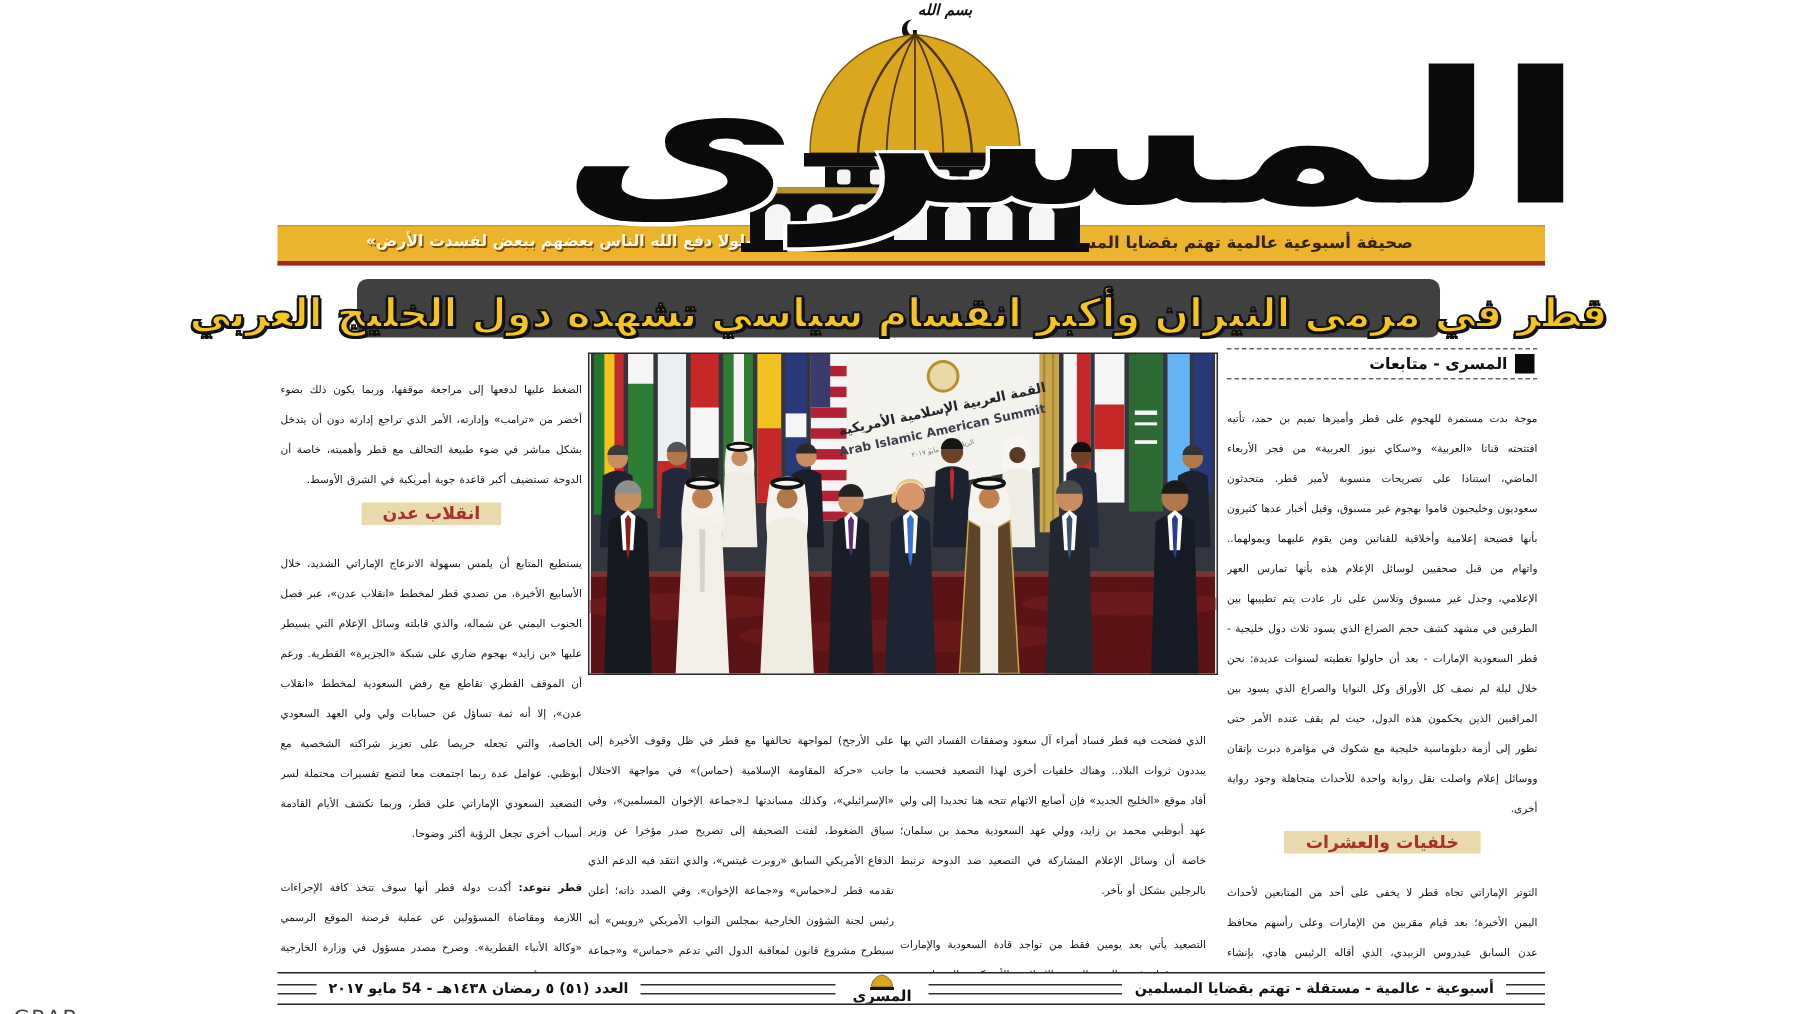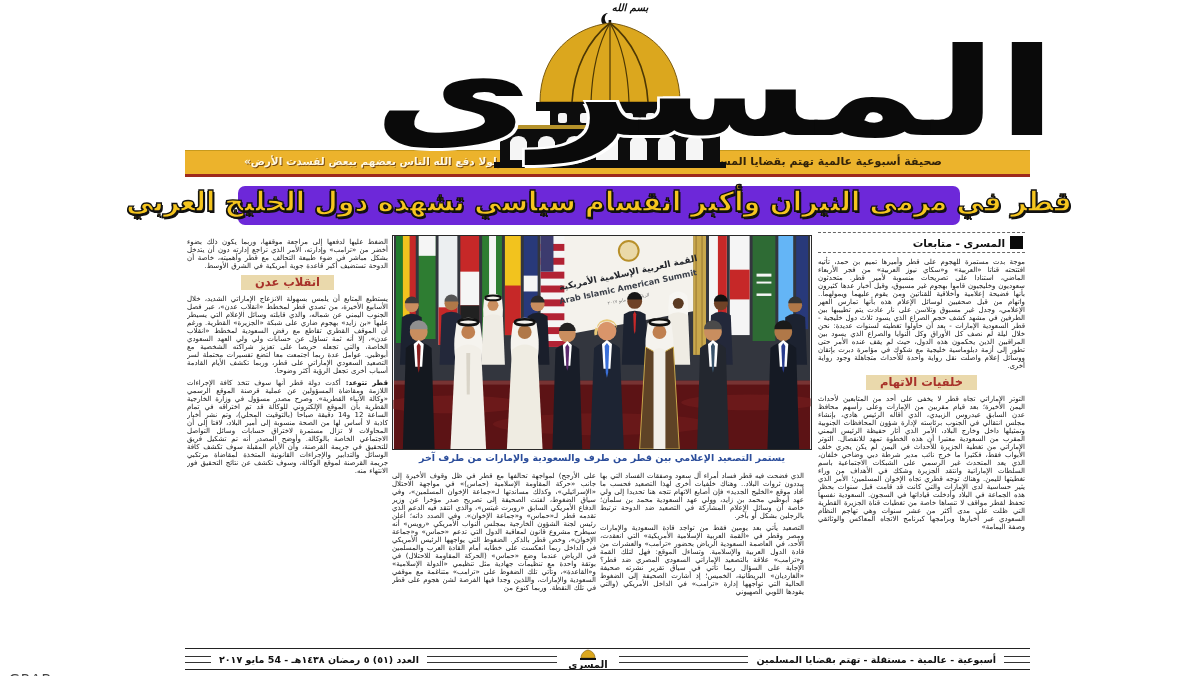--- a/index.html
+++ b/index.html
@@ -15,27 +15,27 @@
   .banner .tagline{position:absolute;right:88px;top:4px;font-size:11px;font-weight:bold;
                    color:#33230a;direction:rtl;}
   .banner .verse{position:absolute;left:42px;top:4px;width:300px;text-align:center;font-size:10.5px;
                  font-weight:bold;color:#fff8e2;direction:rtl;text-shadow:1px 1px 0 #7a4a10;}
   .dome-svg{position:absolute;left:470px;top:10px;z-index:2;}
   .logo-callig{position:absolute;left:420px;top:24px;width:590px;height:160px;z-index:3;
                text-align:center;direction:rtl;font-size:122px;line-height:138px;font-weight:bold;
                color:#0a0a0a;transform:scaleX(1.42);transform-origin:center;
                text-shadow:2px 2px 0 #fff,-2px 2px 0 #fff,2px -2px 0 #fff,-2px -2px 0 #fff,0 3px 0 #fff;}
   
-  .headline-strip{position:absolute;left:238px;top:186px;width:722px;height:39px;background:#6d28d9;
-                  border-radius:7px;display:flex;align-items:flex-start;justify-content:center;z-index:4;}
+  .headline-strip{position:absolute;left:238px;top:186px;width:722px;height:39px;background:#404040;
+                  border-radius:7px;display:flex;align-items:flex-end;justify-content:center;z-index:4;}
   .headline-strip span{direction:rtl;font-size:27px;font-weight:900;color:#f5c51e;white-space:nowrap;
                   -webkit-text-stroke:1.3px #111;text-shadow:1.5px 1.5px 0 #111,-1px 1px 0 #111;}
   
   .col{position:absolute;overflow:hidden;direction:rtl;}
-  .body-txt{font-size:7px;line-height:8px;text-align:justify;color:#141414;margin:4px 0 3px 0;word-spacing:.6px;}
+  .body-txt{font-size:7px;line-height:20px;text-align:justify;color:#141414;margin:16px 0 3px 0;word-spacing:.6px;}
   .lead{font-weight:bold;}
   .kicker{border-top:1px dashed #666;border-bottom:1px dashed #666;padding:3px 2px;display:flex;
           align-items:center;gap:5px;margin-bottom:5px;text-align:right;}
   .kicker .sq{width:13px;height:13px;background:#0a0a0a;flex:0 0 auto;}
   .kicker .ktxt{font-size:10.5px;font-weight:bold;color:#111;letter-spacing:.5px;}
   .subhead{display:table;margin:5px auto 5px auto;background:#ead9ac;color:#a8322a;font-weight:bold;
            font-size:11.5px;padding:0 14px;line-height:15px;}
   
   .photo{position:absolute;left:392px;top:235px;width:420px;height:215px;border:1px solid #2a2a2a;box-sizing:border-box;}
   .caption{position:absolute;left:392px;top:452px;width:420px;text-align:center;direction:rtl;
@@ -95,21 +95,21 @@
   <div class="headline-strip">
     <span>قطر في مرمى النيران وأكبر انقسام سياسي تشهده دول الخليج العربي</span>
   </div>
 
   <div class="col" style="left:818px;top:232px;width:207px;height:416px;">
     <div class="kicker">
       <span class="sq"></span>
       <span class="ktxt">المسرى - متابعات</span>
     </div>
     <p class="body-txt">موجة بدت مستمرة للهجوم على قطر وأميرها تميم بن حمد، تأتيه افتتحته قناتا «العربية» و«سكاي نيوز العربية» من فجر الأربعاء الماضي، استنادا على تصريحات منسوبة لأمير قطر. متحدثون سعوديون وخليجيون قاموا بهجوم غير مسبوق، وقيل أخبار عدها كثيرون بأنها فضيحة إعلامية وأخلاقية للقناتين ومن يقوم عليهما ويمولهما.. واتهام من قبل صحفيين لوسائل الإعلام هذه بأنها تمارس العهر الإعلامي، وجدل غير مسبوق وتلاسن على نار عادت يتم تطييبها بين الطرفين في مشهد كشف حجم الصراع الذي يسود ثلاث دول خليجية - قطر السعودية الإمارات - بعد أن حاولوا تغطيته لسنوات عديدة: نحن خلال ليلة لم نصف كل الأوراق وكل النوايا والصراع الذي يسود بين المراقبين الذين يحكمون هذه الدول، حيث لم يقف عنده الأمر حتى تطور إلى أزمة دبلوماسية خليجية مع شكوك في مؤامرة دبرت بإتقان ووسائل إعلام واصلت نقل رواية واحدة للأحداث متجاهلة وجود رواية أخرى.</p>
-    <div class="subhead">خلفيات الاتهام</div>
+    <div class="subhead">خلفيات والعشرات</div>
     <p class="body-txt">التوتر الإماراتي تجاه قطر لا يخفى على أحد من المتابعين لأحداث اليمن الأخيرة؛ بعد قيام مقربين من الإمارات وعلى رأسهم محافظ عدن السابق عيدروس الزبيدي، الذي أقاله الرئيس هادي، بإنشاء مجلس انتقالي في الجنوب برئاسته لإدارة شؤون المحافظات الجنوبية وتمثيلها داخل وخارج البلاد، الأمر الذي أثار حفيظة الرئيس اليمني المقرب من السعودية معتبرا أن هذه الخطوة تمهد للانفصال. التوتر الإماراتي من تغطية الجزيرة للأحداث في اليمن لم يكن يجري خلف الأبواب فقط، فكثيرا ما خرج نائب مدير شرطة دبي وضاحي خلفان، الذي يعد المتحدث غير الرسمي على الشبكات الاجتماعية باسم السلطات الإماراتية وانتقد الجزيرة وشكك في الأهداف من وراء تغطيتها لليمن. وهناك توجه قطري تجاه الإخوان المسلمين؛ الأمر الذي يثير حساسية لدى الإمارات والتي كانت قد قامت قبل سنوات بحظر هذه الجماعة في البلاد وأدخلت قياداتها في السجون. السعودية نفسها تحفظ لقطر مواقف لا تنساها خاصة من تغطيات قناة الجزيرة القطرية التي ظلت على مدى أكثر من عشر سنوات وهي تهاجم النظام السعودي عبر أخبارها وبرامجها كبرنامج الاتجاه المعاكس والوثائقي وصفة اليمامة»</p>
   </div>
 
   <svg class="photo" viewBox="0 0 420 215">
     <rect width="420" height="215" fill="#33363e"></rect>
 
     <g>
       <rect x="2" y="0" width="7" height="108" fill="#1f7a2d"></rect>
         <rect x="9" y="0" width="7" height="108" fill="#f2c31e"></rect>
         <rect x="16" y="0" width="6" height="108" fill="#c62828"></rect>
@@ -269,21 +269,20 @@
       <g transform="translate(393,0)">
           <circle cx="0" cy="97" r="9" fill="#b07848"></circle>
           <path d="M-9,94 a9,9 0 0 1 18,0" fill="#1a1a1a"></path>
           <path d="M-16,215 L-13,113 Q0,102 13,113 L16,215 Z" fill="#151a24"></path>
           <path d="M-5,109 L0,105 L5,109 L3.5,132 L-3.5,132 Z" fill="#fff"></path>
           <path d="M0,108 L2,111 L1,134 L0,138 L-1,134 L-2,111 Z" fill="#2a3d8f"></path>
         </g>
     </g>
   </svg>
 
-  <div class="caption">يستمر التصعيد الإعلامي بين قطر من طرف والسعودية والإمارات من طرف آخر</div>
 
   <div class="col" style="left:600px;top:468px;width:204px;height:180px;">
     <p class="body-txt">الذي فضحت فيه قطر فساد أمراء آل سعود وصفقات الفساد التي بها يبددون ثروات البلاد.. وهناك خلفيات أخرى لهذا التصعيد فحسب ما أفاد موقع «الخليج الجديد» فإن أصابع الاتهام تتجه هنا تحديدا إلى ولي عهد أبوظبي محمد بن زايد، وولي عهد السعودية محمد بن سلمان؛ خاصة أن وسائل الإعلام المشاركة في التصعيد ضد الدوحة ترتبط بالرجلين بشكل أو بآخر.</p>
     <p class="body-txt">التصعيد يأتي بعد يومين فقط من تواجد قادة السعودية والإمارات ومصر وقطر في «القمة العربية الإسلامية الأمريكية» التي انعقدت، الأحد، في العاصمة السعودية الرياض بحضور «ترامب» والعشرات من قادة الدول العربية والإسلامية. وتساءل الموقع: فهل لتلك القمة و«ترامب» علاقة بالتصعيد الإماراتي السعودي المصري ضد قطر؟ الإجابة على السؤال ربما تأتي في سياق تقرير نشرته صحيفة «الغارديان» البريطانية، الخميس؛ إذ أشارت الصحيفة إلى الضغوط الحالية التي تواجهها إدارة «ترامب» في الداخل الأمريكي (والتي يقودها اللوبي الصهيوني</p>
   </div>
 
   <div class="col" style="left:392px;top:468px;width:204px;height:180px;">
     <p class="body-txt">على الأرجح) لمواجهة تحالفها مع قطر في ظل وقوف الأخيرة إلى جانب «حركة المقاومة الإسلامية (حماس)» في مواجهة الاحتلال «الإسرائيلي»، وكذلك مساندتها لـ«جماعة الإخوان المسلمين»، وفي سياق الضغوط، لفتت الصحيفة إلى تصريح صدر مؤخرا عن وزير الدفاع الأمريكي السابق «روبرت غيتس»، والذي انتقد فيه الدعم الذي تقدمه قطر لـ«حماس» و«جماعة الإخوان». وفي الصدد ذاته؛ أعلن رئيس لجنة الشؤون الخارجية بمجلس النواب الأمريكي «رويس» أنه سيطرح مشروع قانون لمعاقبة الدول التي تدعم «حماس» و«جماعة الإخوان»، وخص قطر بالذكر. الضغوط التي يواجهها الرئيس الأمريكي في الداخل ربما انعكست على خطابه أمام القادة العرب والمسلمين في الرياض عندما وضع «حماس» (الحركة المقاومة للاحتلال) في بوتقة واحدة مع تنظيمات جهادية مثل تنظيمي «الدولة الإسلامية» و«القاعدة»، وتأتي تلك الضغوط على «ترامب» متناغمة مع موقفي السعودية والإمارات، واللذين وجدا فيها الفرصة لشن هجوم على قطر في تلك النقطة. وربما كنوع من</p>
   </div>
 

